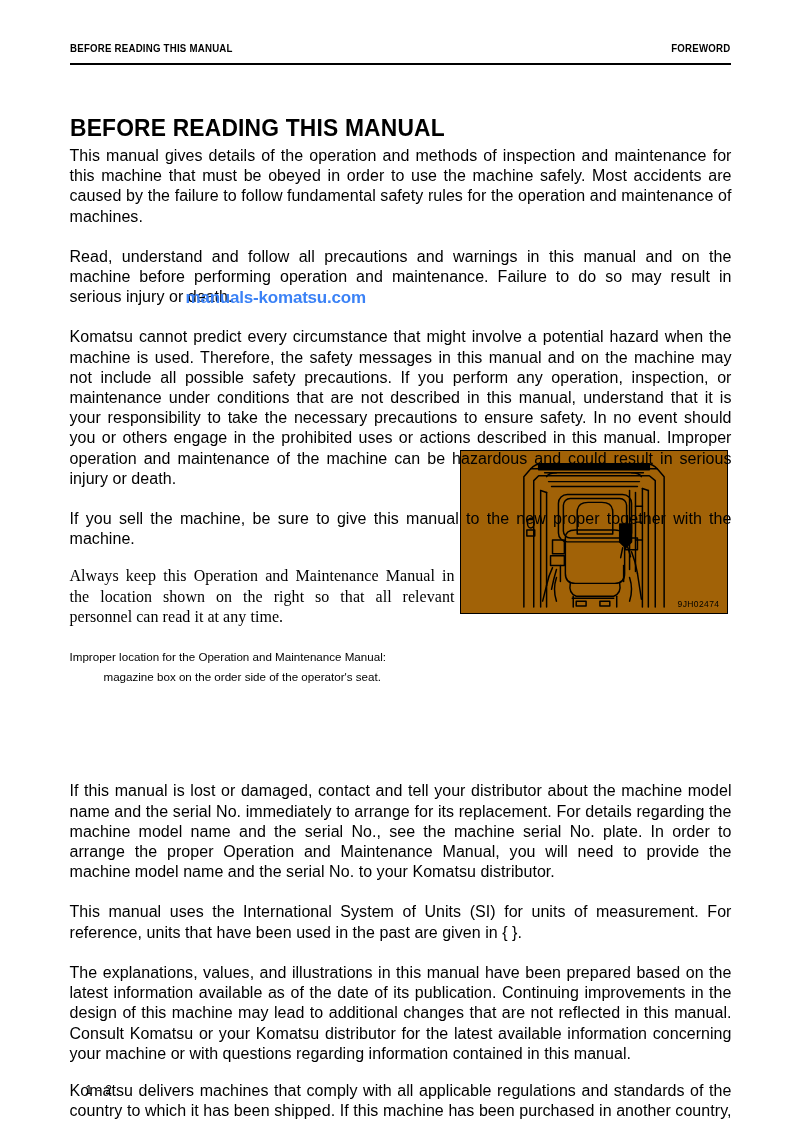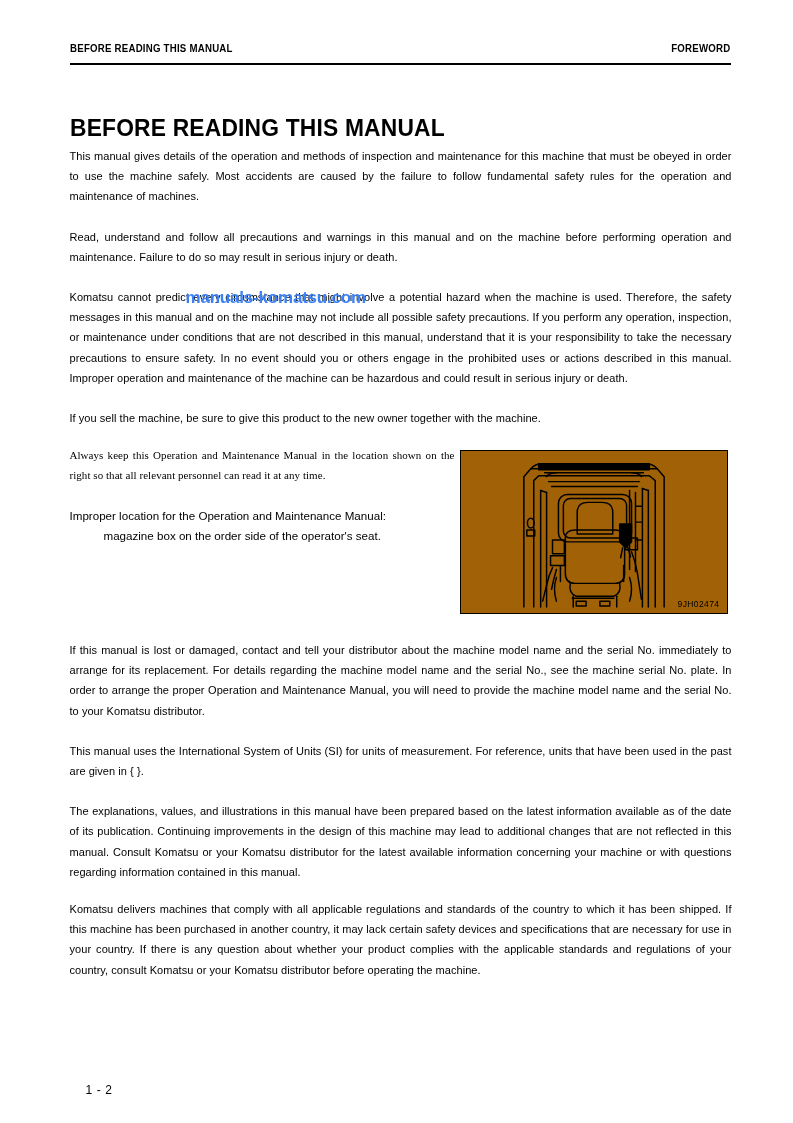--- a/index.html
+++ b/index.html
@@ -68,21 +68,21 @@
 
   
   .content {
     position: absolute;
     left: 56px;
     top: 146px;
     width: 662px;
   }
   p.body-text {
     margin: 0 0 20px 0;
-    font-size: 11px;
+    font-size: 16px;
     line-height: 20.2px;
     text-align: justify;
     text-justify: inter-word;
     letter-spacing: 0.05px;
   }
   p.body-text.tight {
     margin-bottom: 17px;
   }
 
   
@@ -274,21 +274,21 @@
   </div>
 
   <div class="content">
 
     <p class="body-text">This manual gives details of the operation and methods of inspection and maintenance for this machine that must be obeyed in order to use the machine safely. Most accidents are caused by the failure to follow fundamental safety rules for the operation and maintenance of machines.</p>
 
     <p class="body-text">Read, understand and follow all precautions and warnings in this manual and on the machine before performing operation and maintenance. Failure to do so may result in serious injury or death.</p>
 
     <p class="body-text">Komatsu cannot predict every circumstance that might involve a potential hazard when the machine is used. Therefore, the safety messages in this manual and on the machine may not include all possible safety precautions. If you perform any operation, inspection, or maintenance under conditions that are not described in this manual, understand that it is your responsibility to take the necessary precautions to ensure safety. In no event should you or others engage in the prohibited uses or actions described in this manual. Improper operation and maintenance of the machine can be hazardous and could result in serious injury or death.</p>
 
-    <p class="body-text tight">If you sell the machine, be sure to give this product to the new owner together with the machine.</p>
+    <p class="body-text tight">If you sell the machine, be sure to give this manual to the new proper together with the machine.</p>
 
     <p class="body-text wrap-para">Always keep this Operation and Maintenance Manual in the location shown on the right so that all relevant personnel can read it at any time.</p>
 
     <div class="storage-block">
       <div class="storage-line1">Improper location for the Operation and Maintenance Manual:</div>
       <div class="storage-line2">magazine box on the order side of the operator's seat.</div>
     </div>
 
     <div style="height:88px"></div>
 

